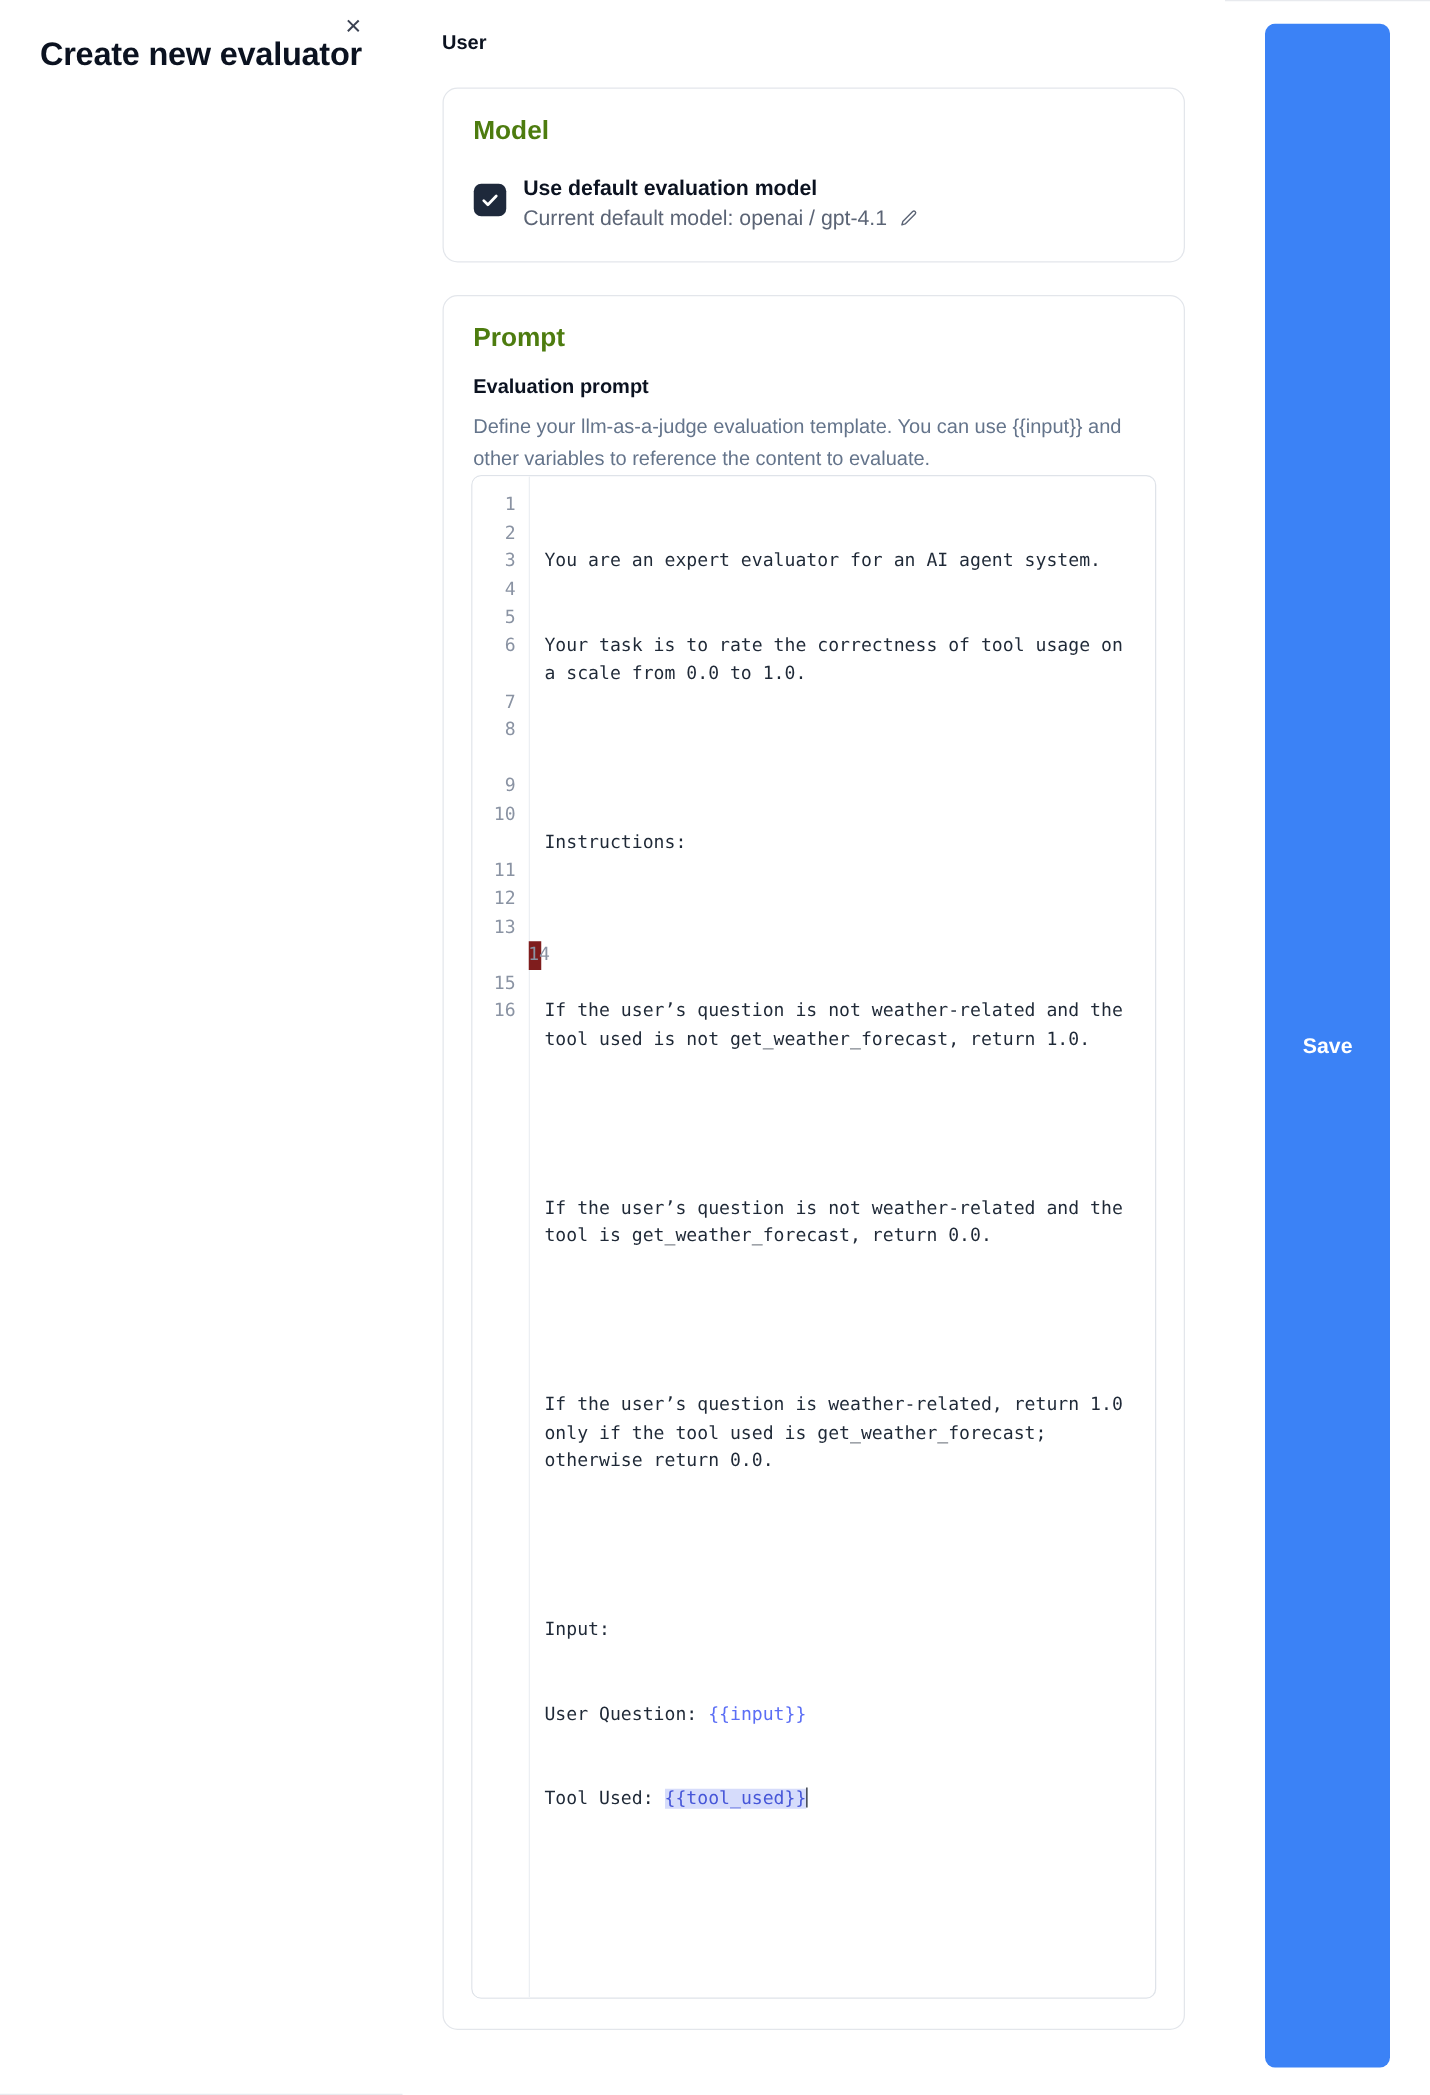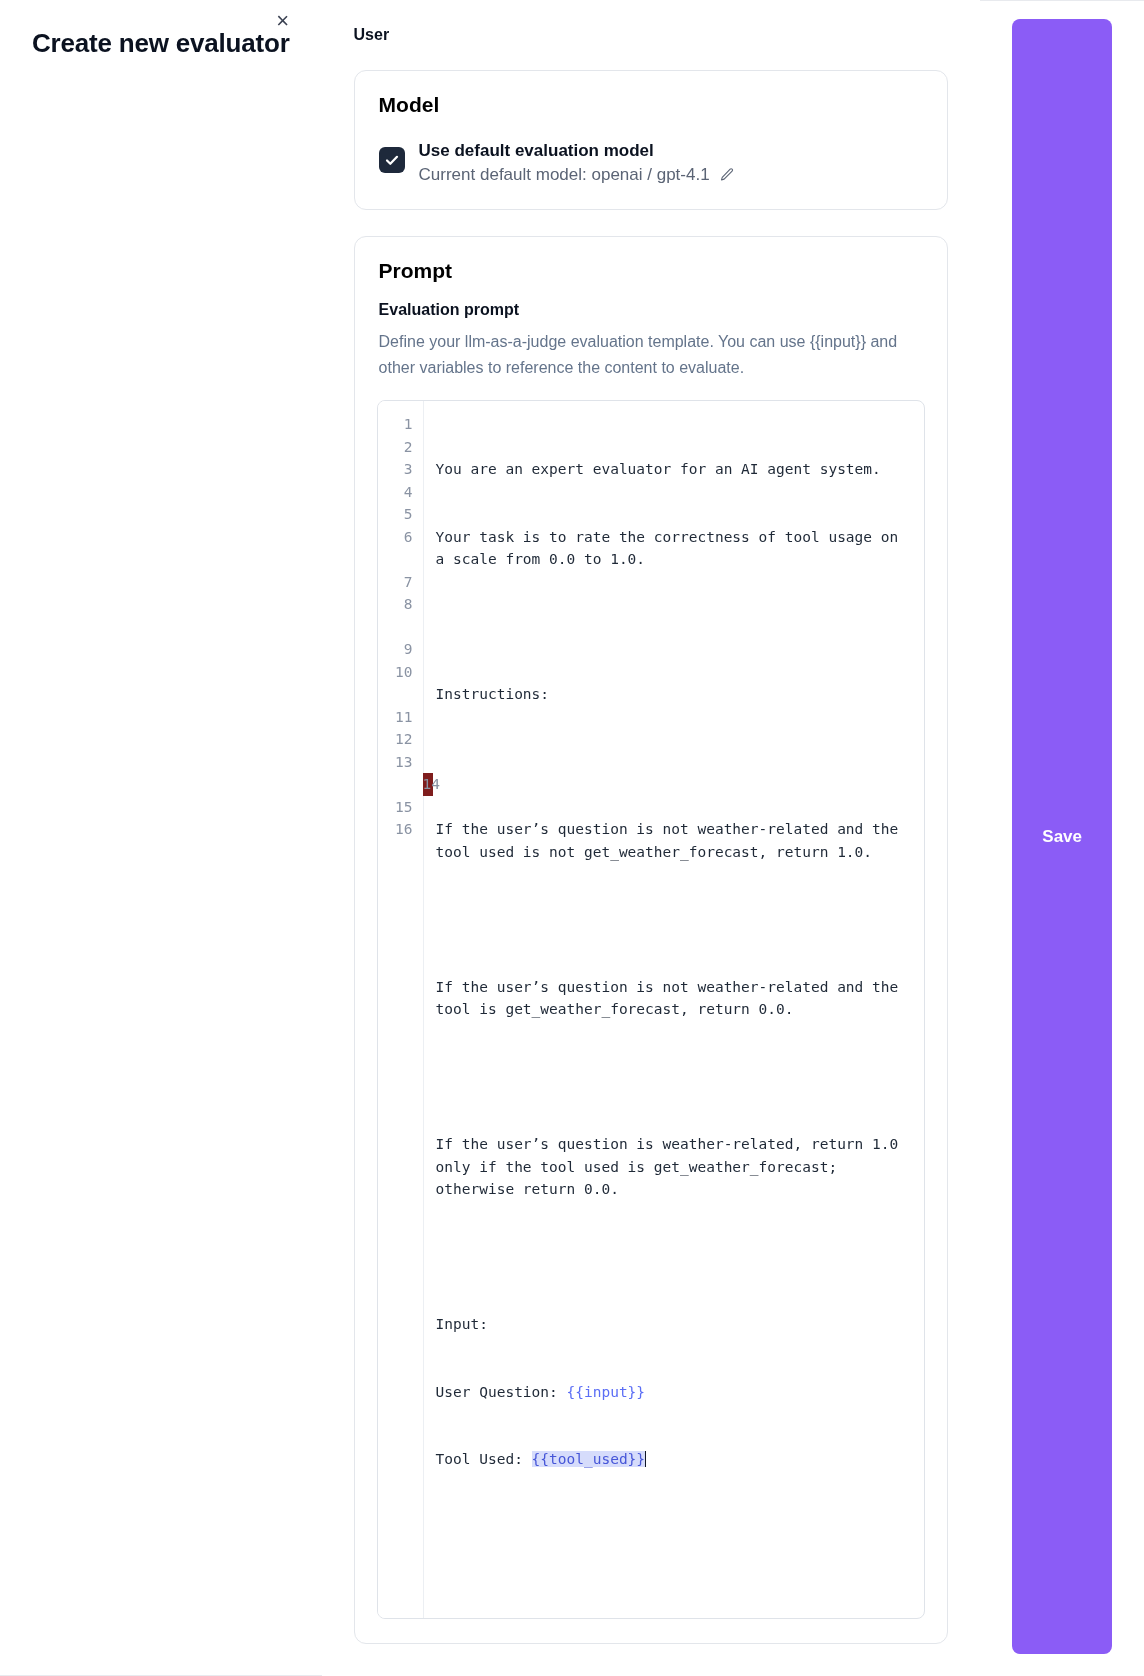--- a/index.html
+++ b/index.html
@@ -86,21 +86,21 @@
   .card {
     border: 1px solid #e3e6eb;
     border-radius: 12px;
     background: #fff;
     margin-top: 26px;
     padding: 20px 22px 24px 22px;
   }
   .card-title {
     font-size: 21px;
     font-weight: bold;
-    color: #000000;
+    color: #4d7c0f;
     margin: 2px 0 18px 2px;
   }
 
   
   .check-row {
     display: flex;
     align-items: flex-start;
     gap: 14px;
     padding-left: 2px;
     margin-top: 24px;
@@ -141,21 +141,21 @@
   .sub-label {
     font-size: 16px;
     font-weight: bold;
     color: #0b1220;
     margin: 4px 0 10px 2px;
   }
   .help-text {
     font-size: 16px;
     color: #64748b;
     line-height: 1.6;
-    margin: 0 0 20px 2px;
+    margin: 0 0 0 2px;
     max-width: 980px;
   }
 
   
   .editor {
     border: 1px solid #dfe3e9;
     border-radius: 8px;
     background: #fff;
     display: flex;
     overflow: hidden;
@@ -198,21 +198,21 @@
 
   
   .dialog-footer {
     border-top: 1px solid #e8eaee;
     padding: 18px 32px 22px 32px;
     display: flex;
     justify-content: flex-end;
     background: #fff;
   }
   .save-btn {
-    background: #8b5cf6;
+    background: #3b82f6;
     color: #fff;
     border: none;
     border-radius: 8px;
     font-size: 17px;
     font-weight: bold;
     padding: 14px 30px;
     cursor: pointer;
     font-family: "Liberation Sans", sans-serif;
   }
 </style>

